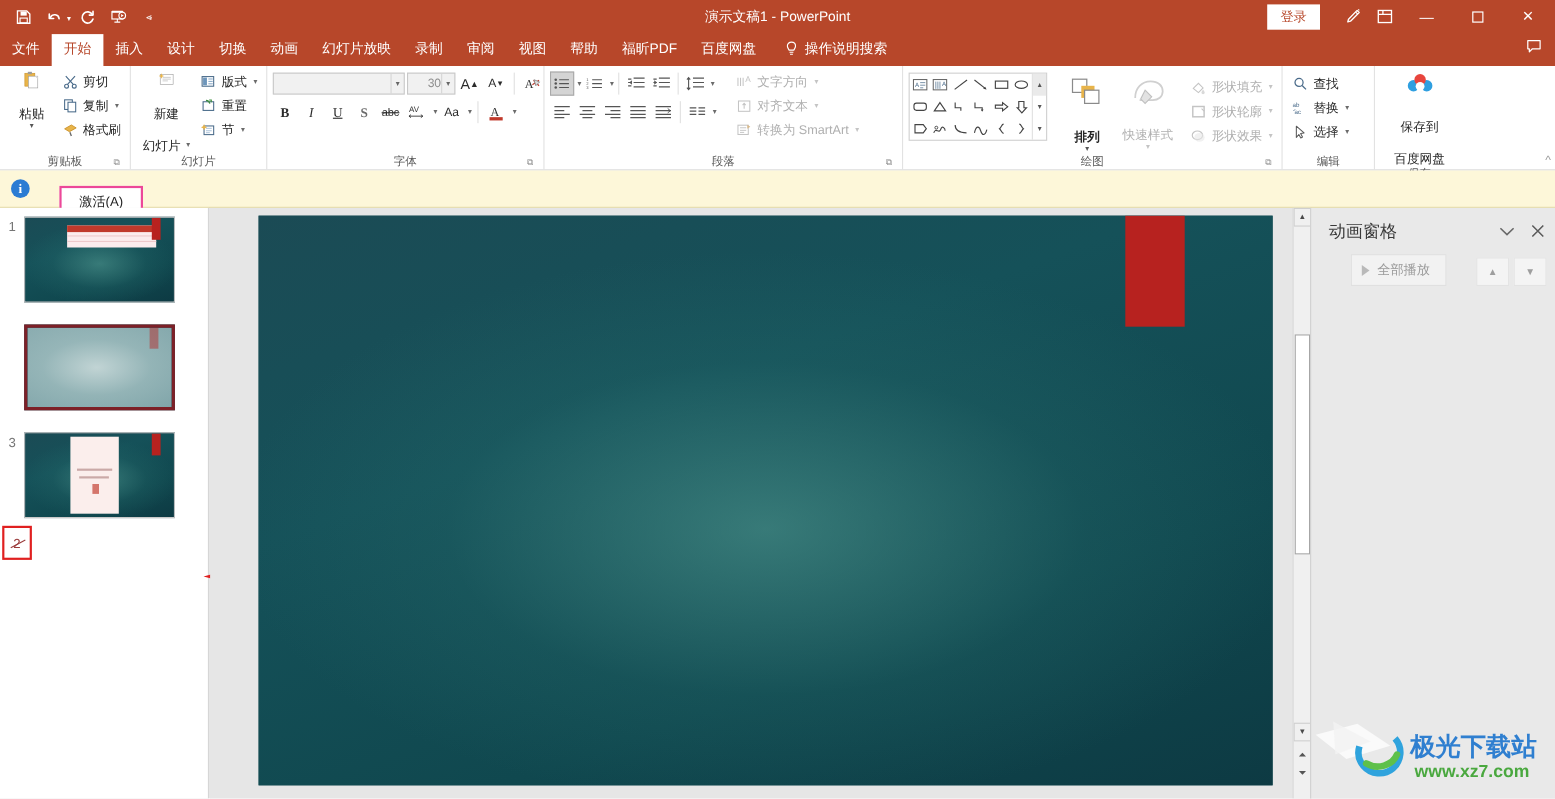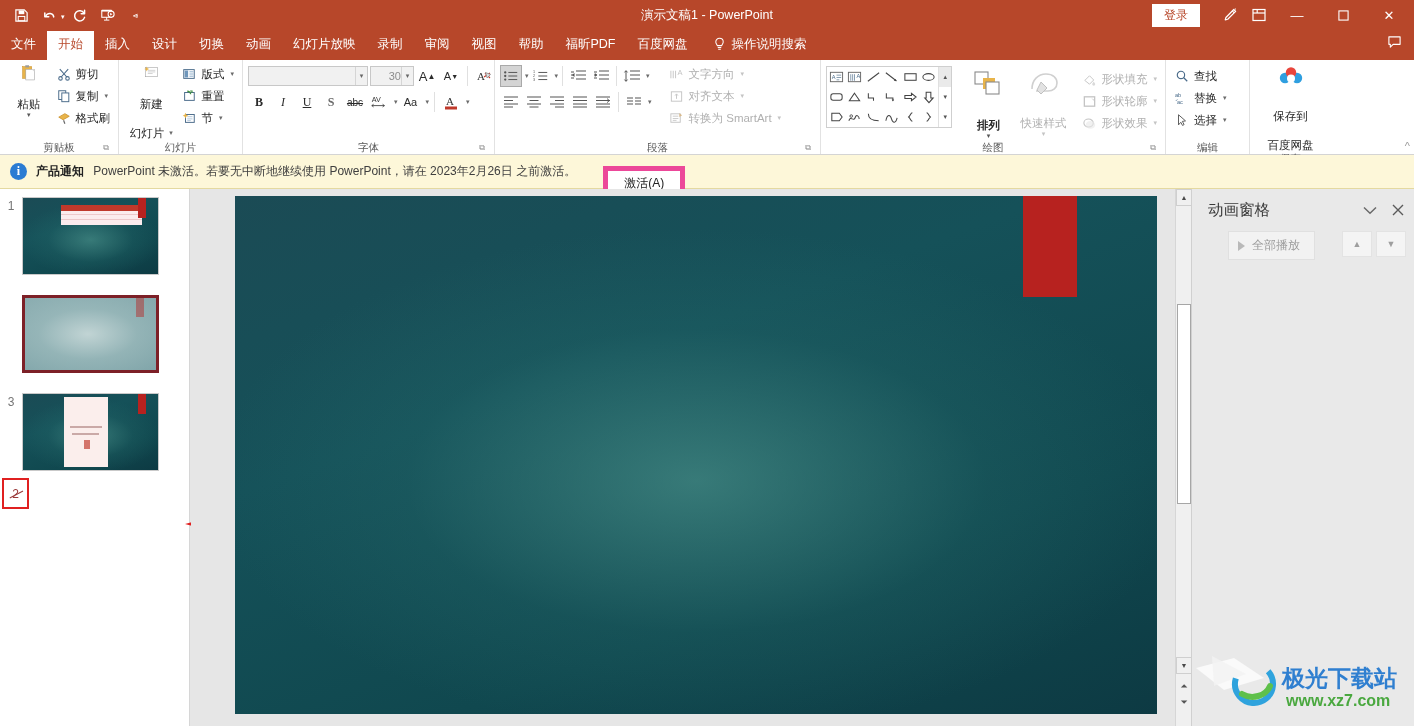--- a/index.html
+++ b/index.html
@@ -133,21 +133,21 @@
     position: absolute; left: 0; top: 155px; width: 1414px; height: 34px;
     background: #fdf7d9; border-bottom: 1px solid #e4d9a0;
     display: flex; align-items: center; padding-left: 10px; gap: 9px;
   }
   .notice-ic { width: 17px; height: 17px; border-radius: 50%; background: #2b7cd3;
                color:#fff; font-size: 12px; font-weight: bold; display:flex;
                align-items:center; justify-content:center; font-family:"Liberation Serif", serif; }
   .notice-txt { font-size: 12px; color: #3f3f3f; }
   .notice-txt b { color: #222; }
   .activate-btn {
-    margin-left: 18px; background: #fff; border: 5px solid #ec4899;
+    margin-left: 18px; background: #fff; border: 2px solid #ec4899;
     font-size: 12px; padding: 4px 16px; color: #222; margin-top: 24px;
   }
 
   
   .workspace {
     position: absolute; left: 0; top: 189px; width: 1414px; height: 537px; background: #e6e6e6;
   }
   
   .thumbpane {
     position: absolute; left: 0; top: 0; width: 190px; height: 537px;
@@ -224,21 +224,21 @@
   
   .animpane {
     position: absolute; right: 0; top: 0; width: 223px; height: 559px;
     background: #e9e9e9; border-left: 1px solid #d0d0d0;
   }
   .ap-head { display: flex; align-items: center; height: 42px; padding: 0 8px 0 16px; }
   .ap-title { font-size: 15.5px; color: #3a3a3a; }
   .ap-actions { margin-left: auto; display: flex; align-items: center; gap: 12px; }
   .ap-ic { color: #5a5a5a; font-size: 13px; width:16px; height:16px; display:flex;
            align-items:center; justify-content:center;}
-  .ap-toolbar { display: flex; align-items: flex-start; padding: 0 8px 0 36px; gap: 1px; }
+  .ap-toolbar { display: flex; align-items: flex-end; padding: 0 8px 0 36px; gap: 1px; }
   .playall {
     display: flex; align-items: center; gap: 7px; background: #f2f2f2;
     border: 1px solid #e0e0e0; padding: 5px 14px 5px 9px; font-size: 12px; color: #9b9b9b;
   }
   .tri { width:0; height:0; border-left: 7px solid #b9b9b9;
          border-top: 5px solid transparent; border-bottom: 5px solid transparent; }
   .reord {
     margin-left: auto; display:flex; gap: 4px;
   }
   .reord-btn { width: 30px; height: 26px; background:#f4f4f4; border:1px solid #e3e3e3;
@@ -857,24 +857,20 @@
         </div>
       </div>
       <div class="group-label">保存</div>
     </div>
 
     <div style="position:absolute;right:4px;bottom:2px;color:#9a9a9a;font-size:11px;">^</div>
   </div>
 
   <div class="notice">
     <div class="notice-ic">i</div>
-    <div class="notice-txt">
-      <b>产品通知</b>
-      <span style="margin-left:6px;">PowerPoint 未激活。若要无中断地继续使用 PowerPoint，请在 2023年2月26日 之前激活。</span>
-    </div>
     <button class="activate-btn">激活(A)</button>
   </div>
 
   <div class="workspace">
 
     <div class="thumbpane">
 
       <div class="thumb-row" style="left:0; top:8px;">
         <div class="thumb-num">1</div>
         <div class="thumb">

